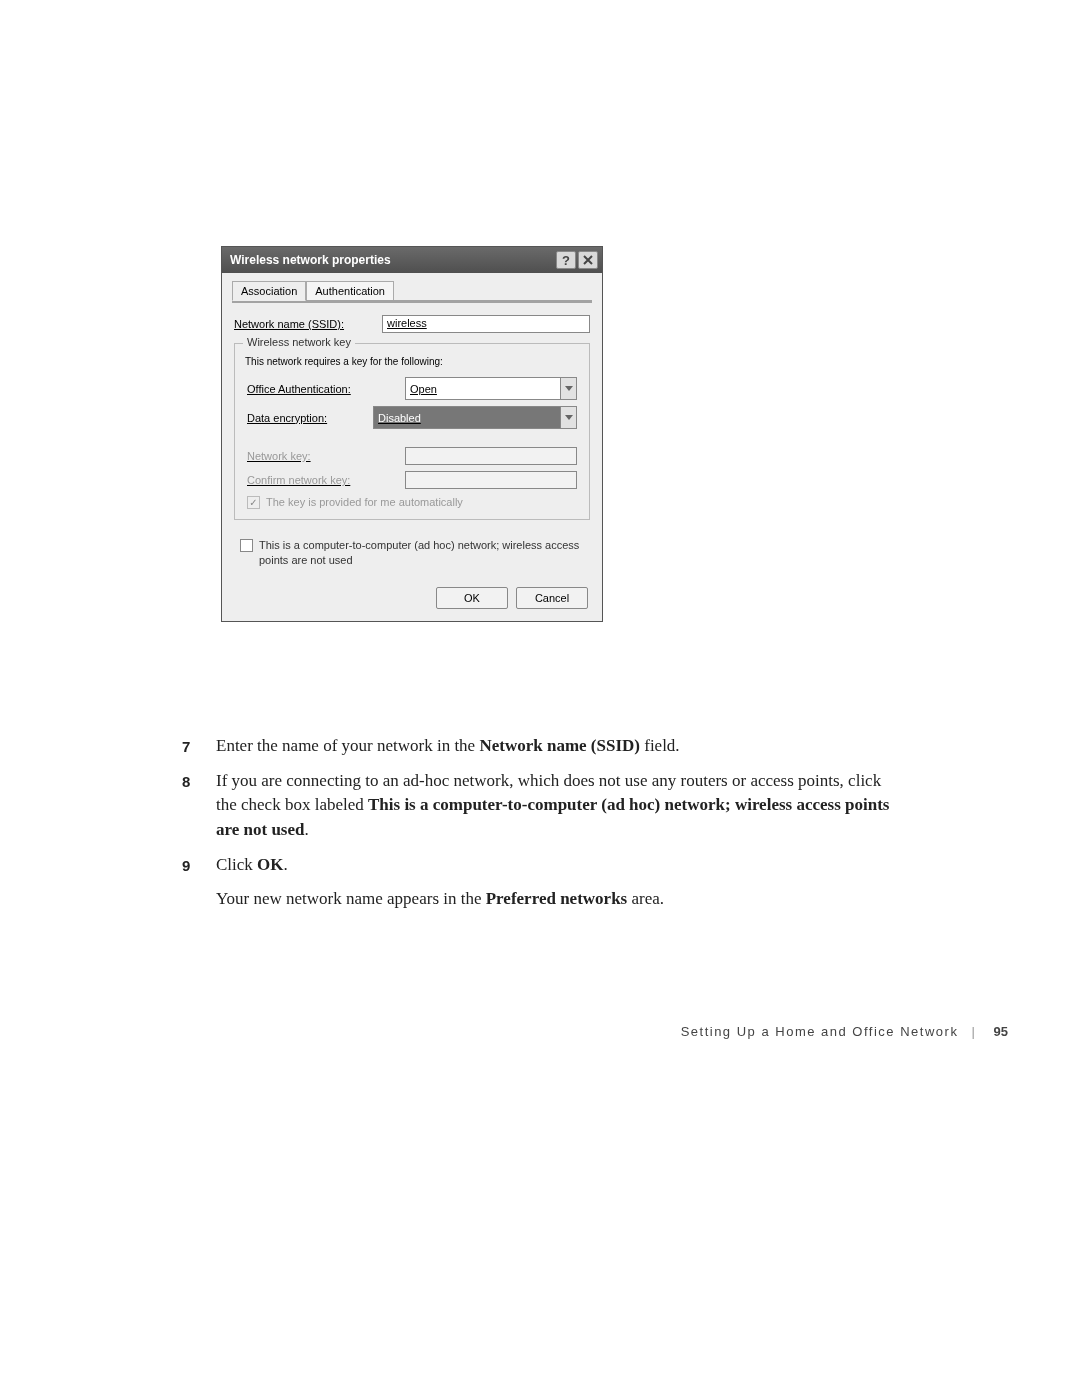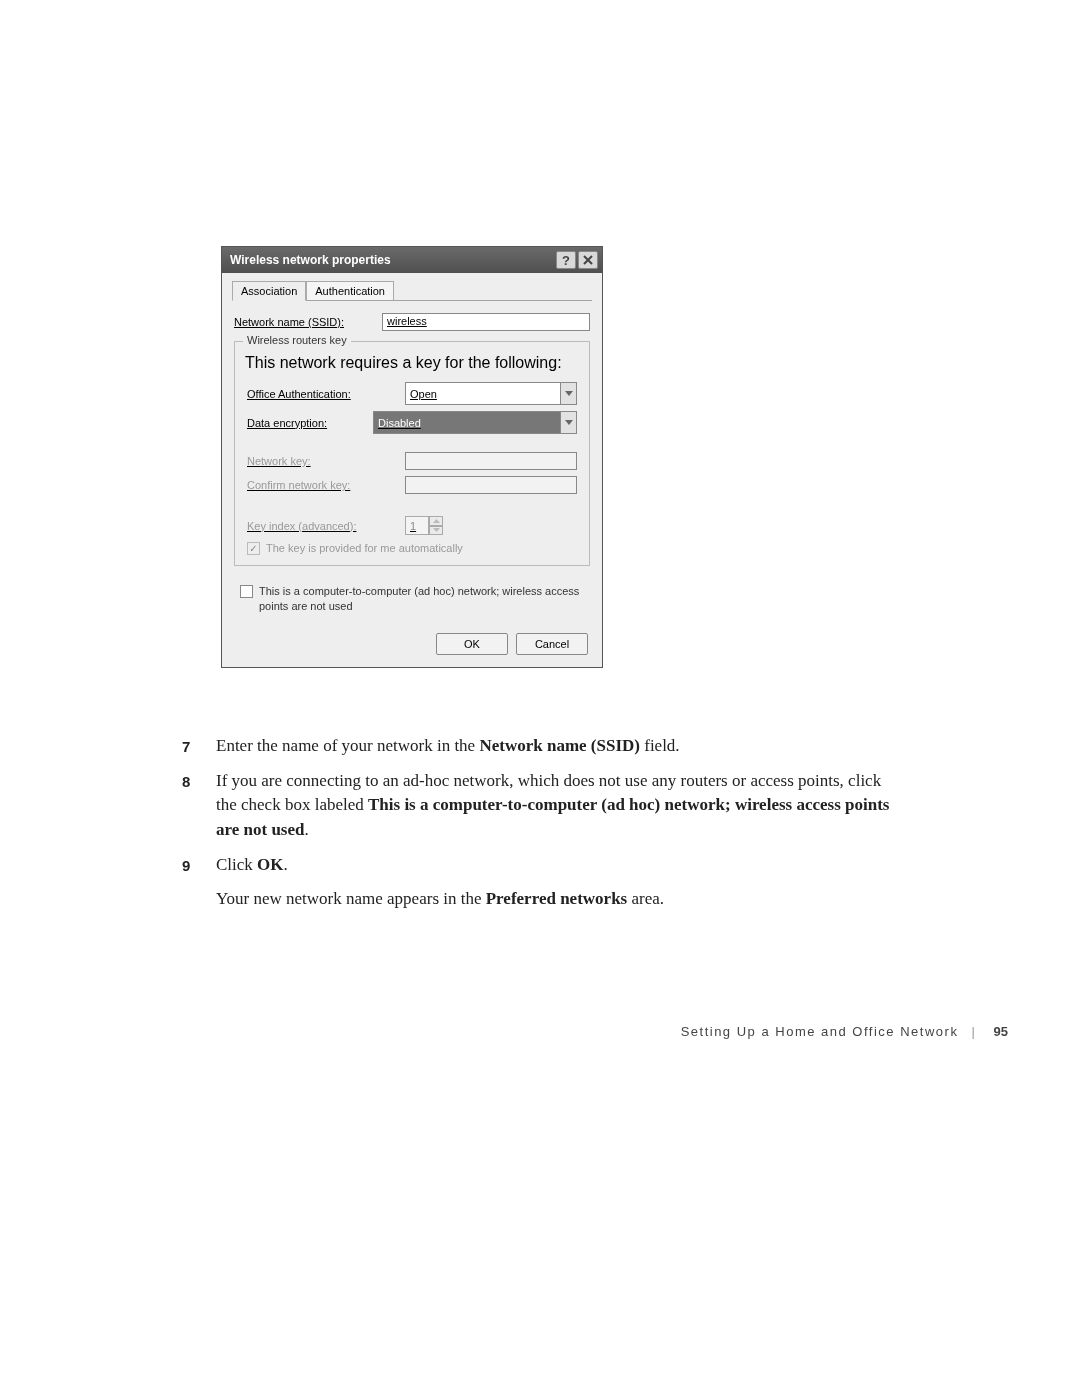--- a/index.html
+++ b/index.html
@@ -56,21 +56,21 @@
     font-weight: bold;
     color: #444;
     line-height: 1;
   }
   .dialog-body {
     padding: 8px 10px 10px 10px;
     background: #eeeeee;
   }
   .tabs {
     display: flex;
-    border-bottom: 1px solid #a3a3a3;
+    border-bottom: 3px solid #a3a3a3;
     margin-bottom: 12px;
   }
   .tab {
     padding: 3px 8px;
     font-size: 11px;
     border: 1px solid #aaa;
     border-bottom: none;
     background: #f5f5f5;
     margin-right: 0;
     position: relative;
@@ -112,21 +112,21 @@
   .fieldset-legend {
     position: absolute;
     top: -8px;
     left: 8px;
     background: #eeeeee;
     padding: 0 4px;
     font-size: 11px;
     color: #333;
   }
   .fieldset .hint {
-    font-size: 16px;
+    font-size: 10px;
     margin: 2px 0 10px 0;
   }
   .select-wrap {
     flex: 1;
     display: flex;
     align-items: stretch;
     height: 23px;
   }
   .select-box {
     flex: 1;
@@ -297,21 +297,21 @@
         <div class="tab active">Association</div>
         <div class="tab">Authentication</div>
       </div>
 
       <div class="row">
         <div class="label-col">Network name (SSID):</div>
         <div class="text-input">wireless</div>
       </div>
 
       <div class="fieldset">
-        <div class="fieldset-legend">Wireless routers key</div>
+        <div class="fieldset-legend">Wireless network key</div>
         <div class="hint">This network requires a key for the following:</div>
 
         <div class="row">
           <div class="label-col" style="width:158px">Office Authentication:</div>
           <div class="select-wrap">
             <div class="select-box">Open</div>
             <div class="select-arrow">
               <svg width="8" height="6" viewBox="0 0 8 6">
                   <path d="M0 0 L8 0 L4 5 Z" fill="#666"></path>
                 </svg>
@@ -334,38 +334,20 @@
         <div class="row" style="margin-top:18px">
           <div class="label-col disabled" style="width:158px">Network key:</div>
           <div class="text-input disabled"></div>
         </div>
 
         <div class="row">
           <div class="label-col disabled" style="width:158px">Confirm network key:</div>
           <div class="text-input disabled"></div>
         </div>
 
-        <div class="row" style="margin-top:22px">
-          <div class="label-col disabled" style="width:158px">Key index (advanced):</div>
-          <div class="spinner">
-            <div class="spinner-input">1</div>
-            <div class="spinner-btns">
-              <div class="spinner-btn">
-                  <svg width="7" height="4" viewBox="0 0 7 4">
-                    <path d="M0 4 L7 4 L3.5 0 Z" fill="#bbb"></path>
-                  </svg>
-                </div>
-              <div class="spinner-btn">
-                  <svg width="7" height="4" viewBox="0 0 7 4">
-                    <path d="M0 0 L7 0 L3.5 4 Z" fill="#bbb"></path>
-                  </svg>
-                </div>
-            </div>
-          </div>
-        </div>
 
         <div class="check-row">
           <div class="checkbox disabled checked"></div>
           <div class="check-label disabled">The key is provided for me automatically</div>
         </div>
       </div>
 
       <div class="adhoc-block">
         <div class="check-row">
           <div class="checkbox"></div>

